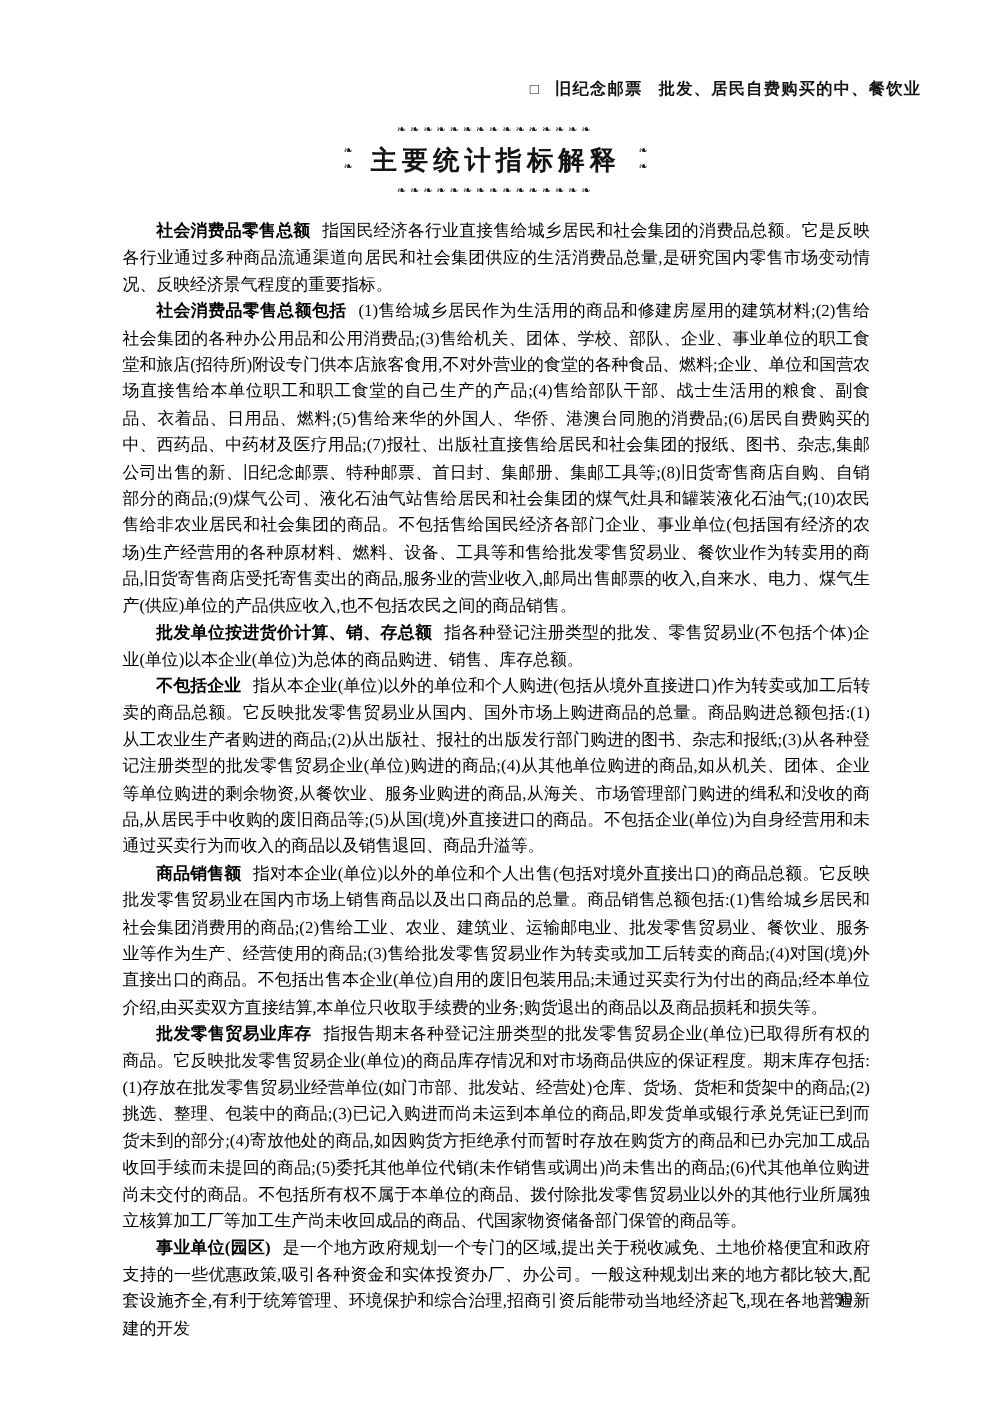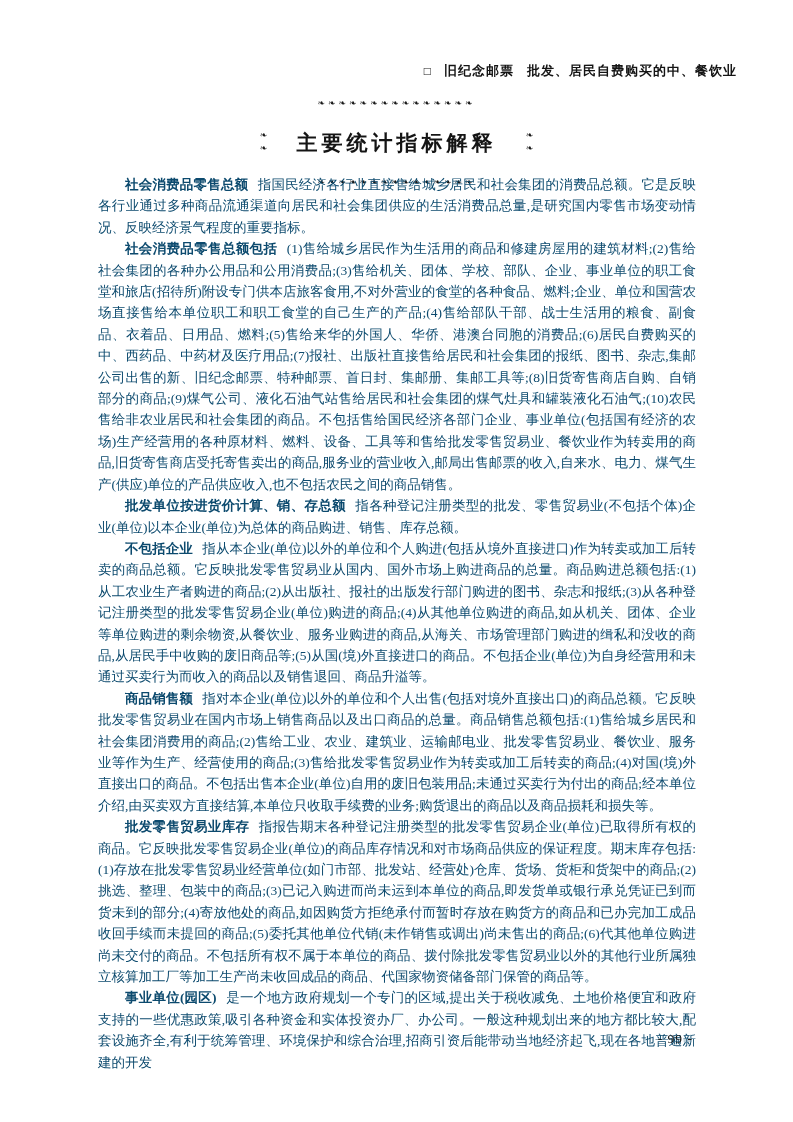--- a/index.html
+++ b/index.html
@@ -15,25 +15,25 @@
   .header .marker{font-weight:normal;font-size:12px;letter-spacing:0;}
   .title-box{
     position:absolute;top:98px;left:50%;transform:translateX(-50%);
     display:flex;flex-direction:column;align-items:center;
   }
   .orn-row{font-size:9px;line-height:11px;letter-spacing:3px;color:#1a1a1a;white-space:nowrap;}
   .title-mid{display:flex;align-items:center;gap:9px;}
   .orn-col{writing-mode:vertical-rl;font-size:9px;letter-spacing:3px;color:#1a1a1a;line-height:10px;}
   .section-title{
     font-family:"Liberation Sans",sans-serif;font-weight:bold;
-    font-size:21px;letter-spacing:4px;padding:5px 4px;margin:15px;white-space:nowrap;
+    font-size:21px;letter-spacing:4px;padding:5px 4px;margin:0;white-space:nowrap;
   }
   .body-text{
     position:absolute;top:174px;left:98px;width:598px;
-    font-size:13.5px;line-height:21.4px;text-align:justify;color:#0c4a6e;
+    font-size:13.5px;line-height:21.4px;text-align:justify;color:#000000;
   }
   .para{margin:0;text-indent:2em;}
   .term{font-weight:bold;margin-right:0.7em;}
   .footer{
     position:absolute;top:1031px;right:100px;
     font-size:13.5px;font-weight:normal;letter-spacing:1px;color:#111;
   }
 </style>
 </head>
 <body>

